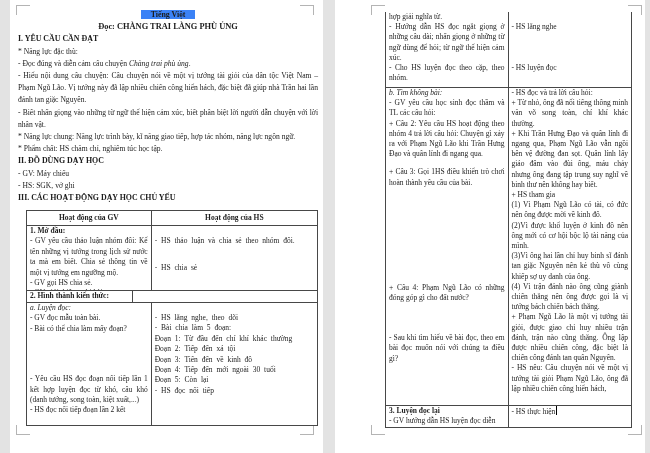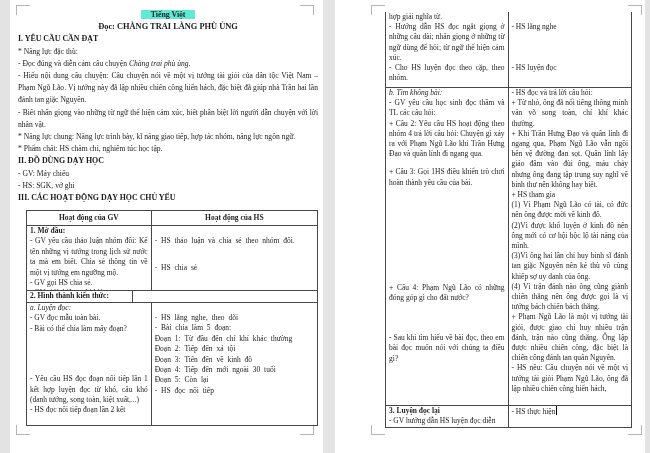--- a/index.html
+++ b/index.html
@@ -25,21 +25,21 @@
   .topblock{
     position:absolute;left:8px;right:5px;top:9px;
     font-size:7.6px;line-height:12.2px;
   }
   .topblock p{margin:0;text-align:justify;}
   .center{text-align:center !important;}
   .b{font-weight:bold;}
   .i{font-style:italic;}
   .subject-line{font-size:7.9px;}
   .title-line{font-size:8.4px;}
-  .hl{background:#5eead4;padding:0 10px;}
+  .hl{background:#3b82f6;padding:0 10px;}
   .h{font-weight:bold;font-size:7.9px;}
 
   
   .ttable{position:absolute;border:1px solid #474747;box-sizing:border-box;}
   #lp-table{left:16px;top:210px;width:292px;font-size:7.5px;line-height:10.4px;}
   #rp-table{left:50px;top:12px;width:247px;font-size:7.5px;line-height:10.2px;border-top:none;}
   .trow{display:flex;}
   .trow + .trow{border-top:1px solid #474747;}
   .cell{padding:0 3px;overflow:hidden;box-sizing:border-box;}
   .cell p{margin:0;text-align:justify;}

